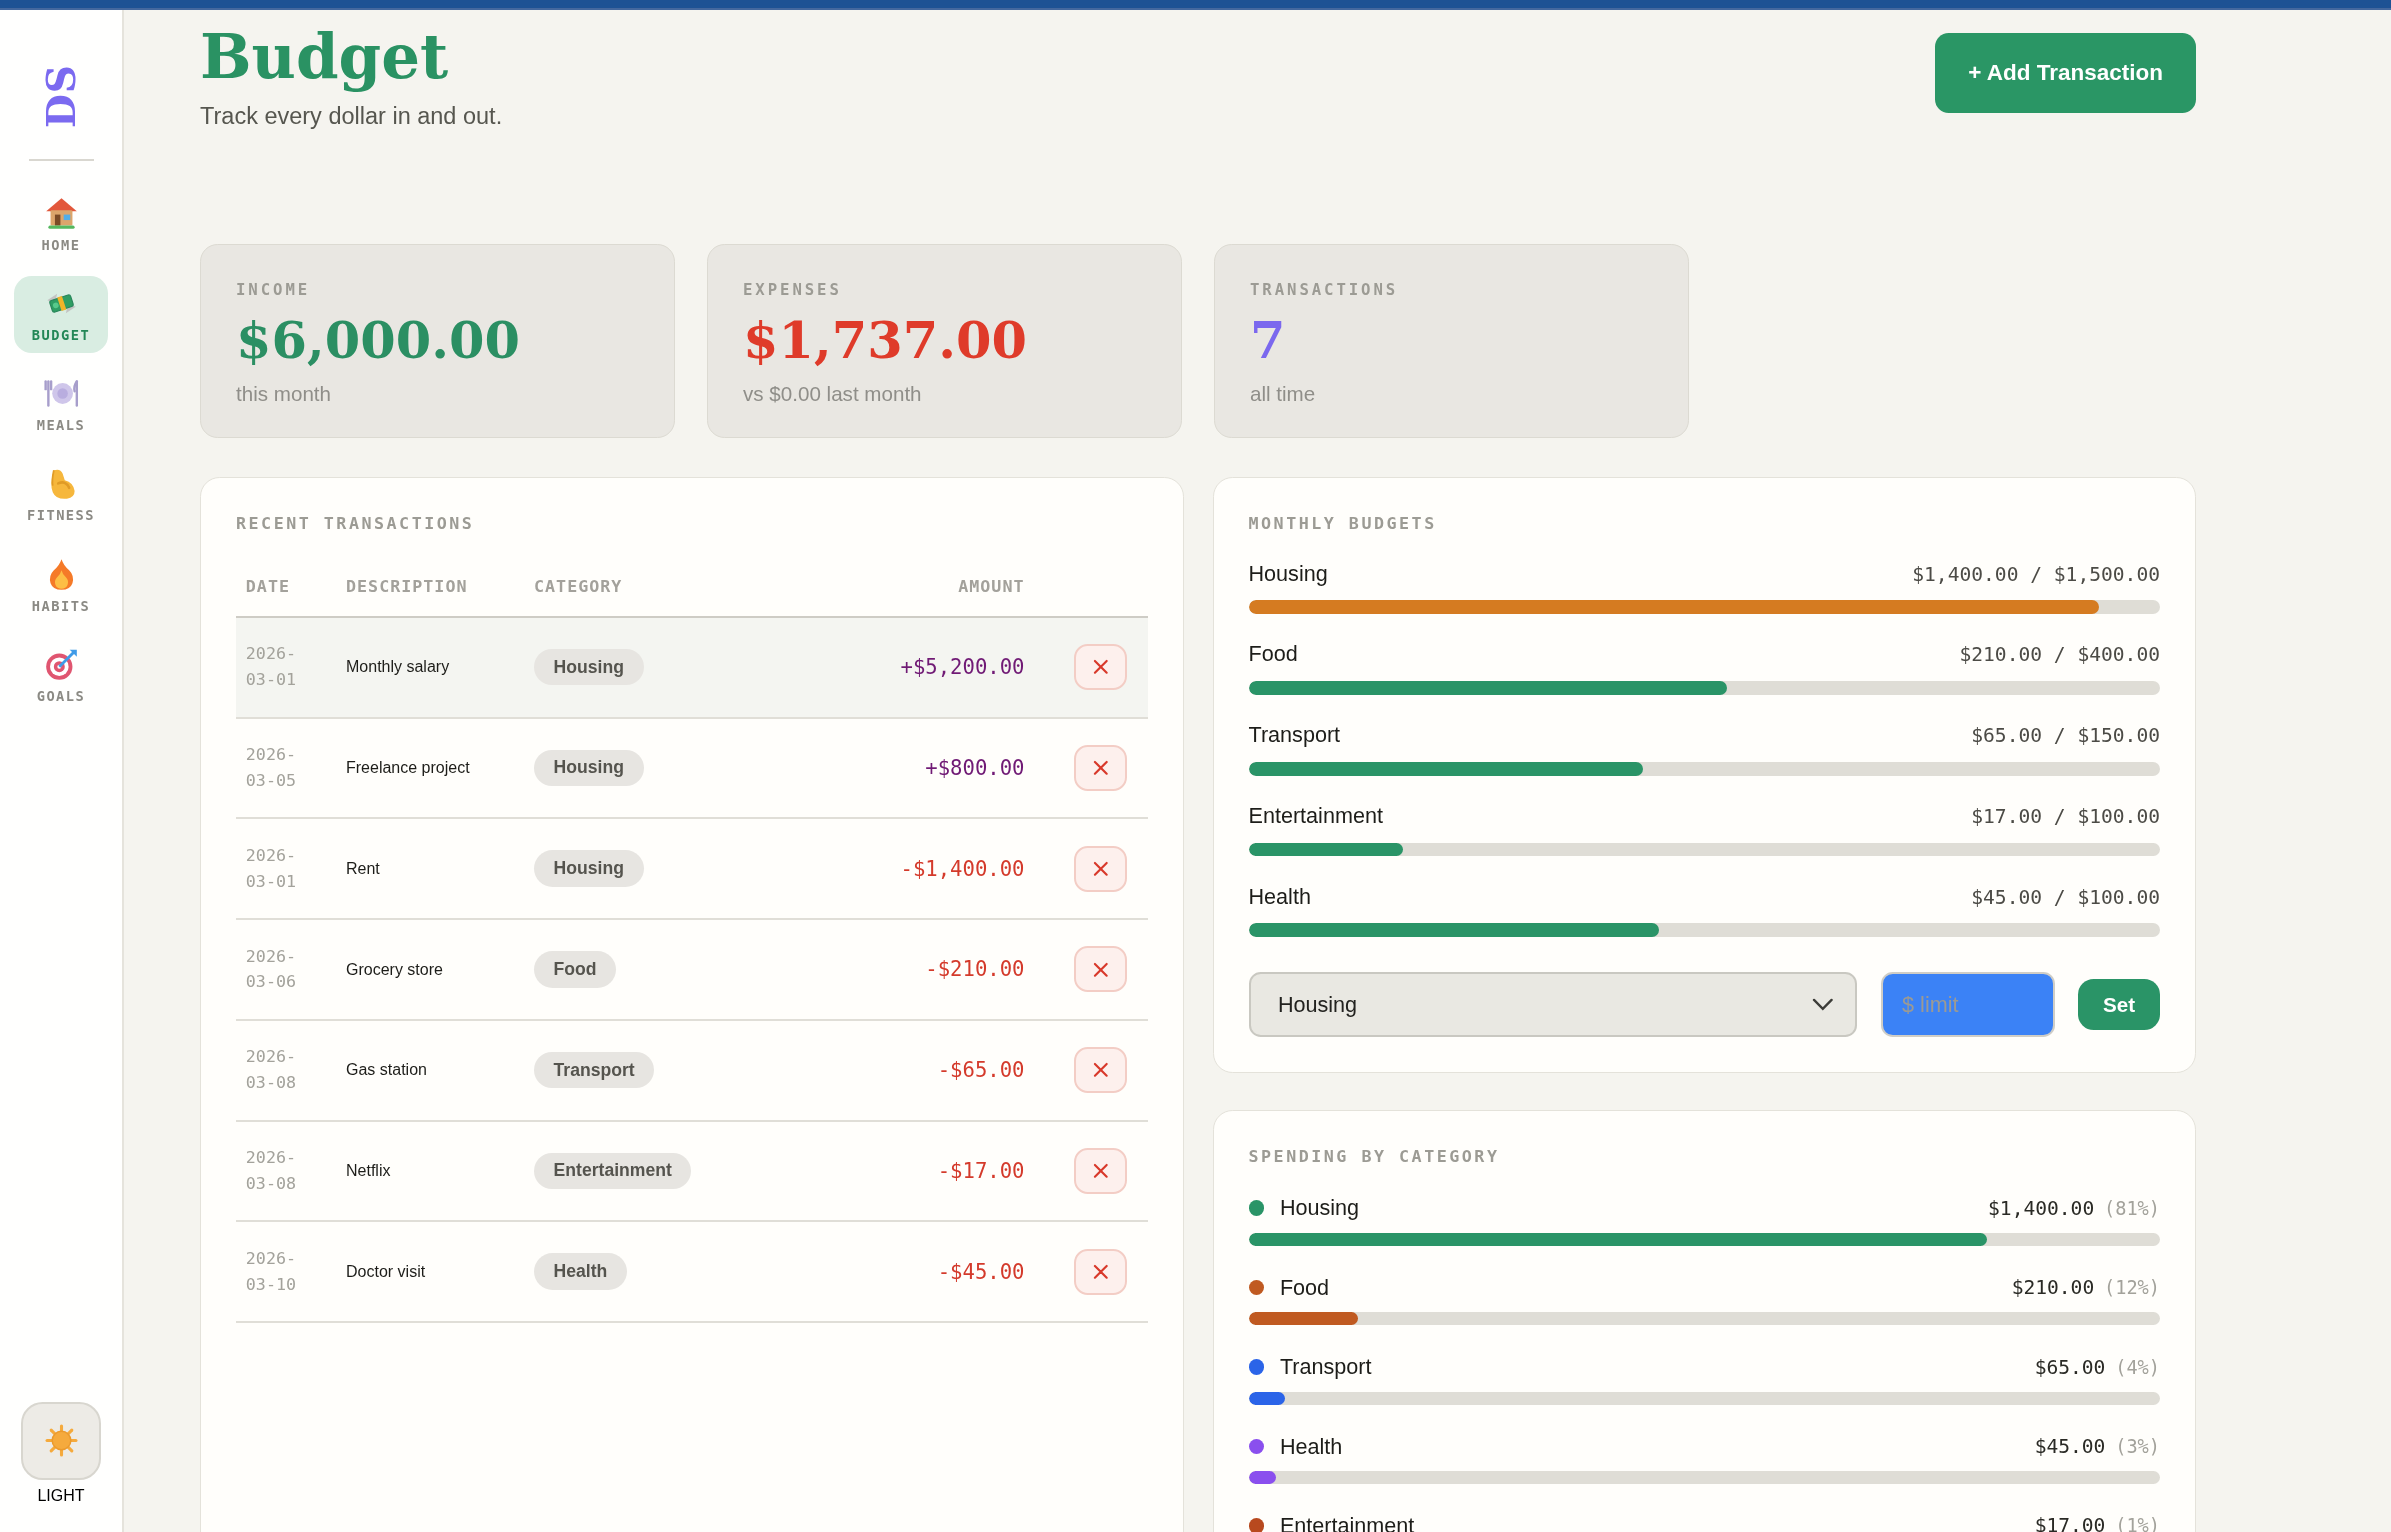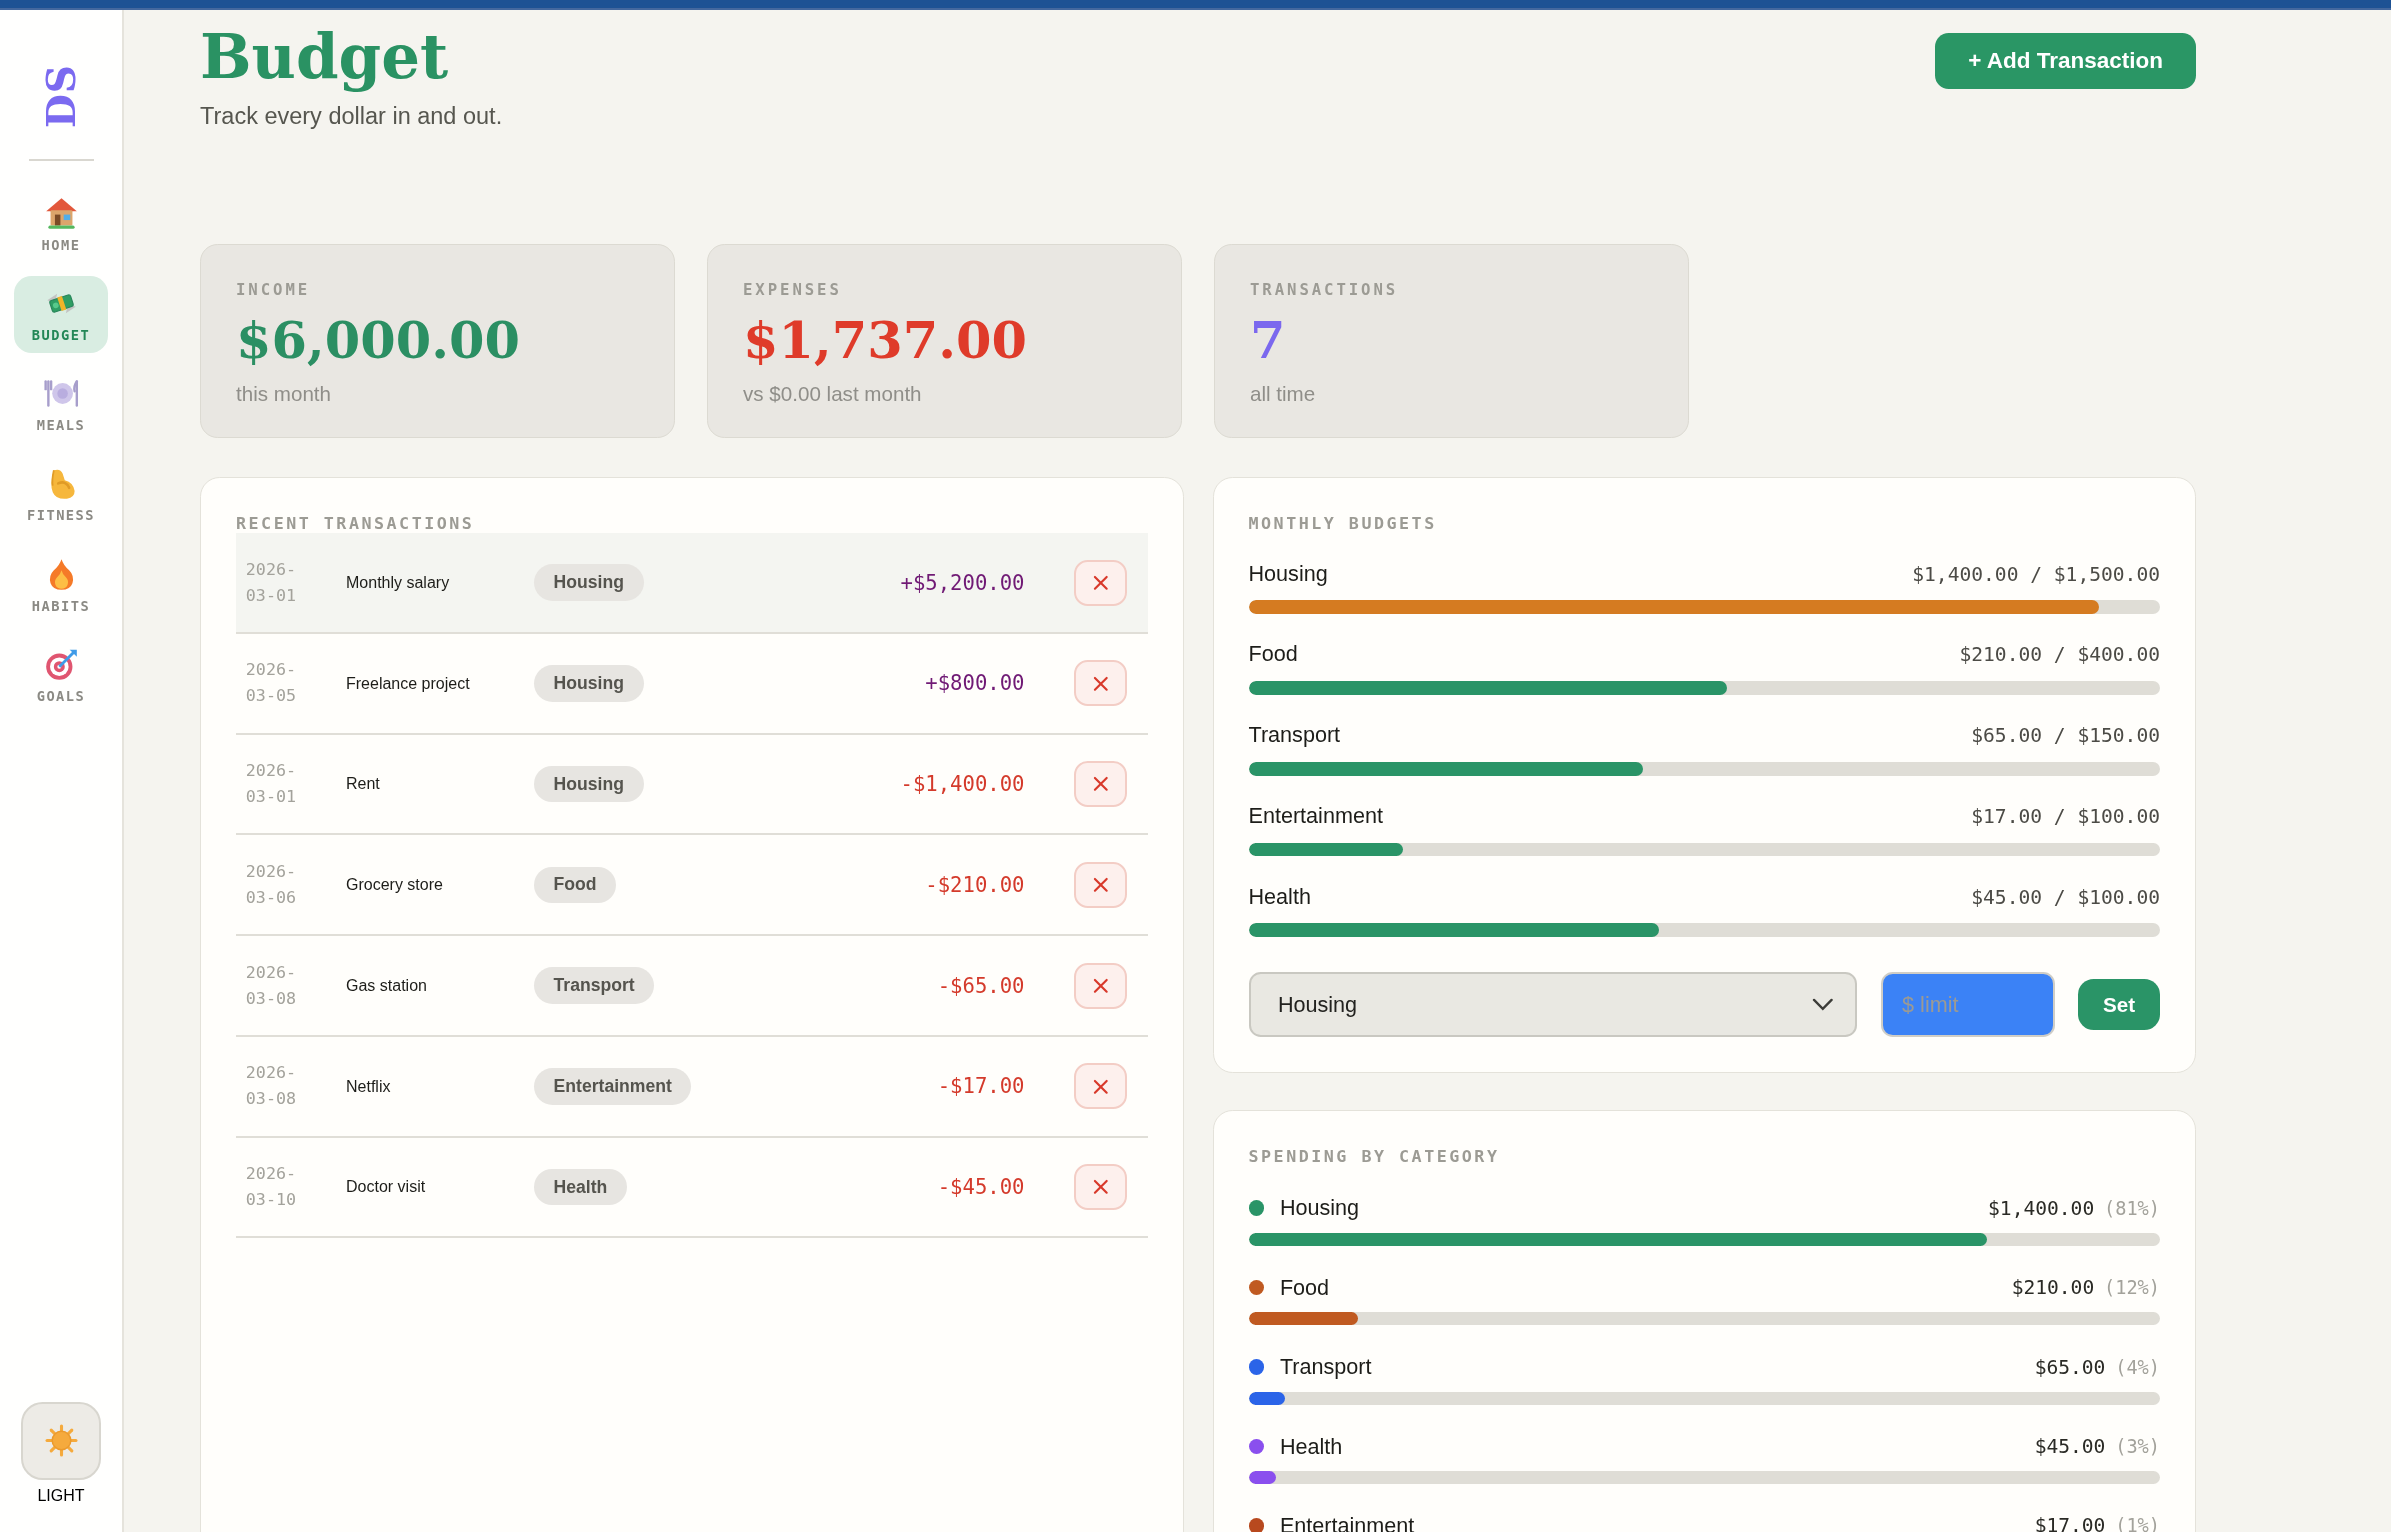--- a/index.html
+++ b/index.html
@@ -28,21 +28,21 @@
   .nav-item.active .nav-label{color:#238757}
   .nav-icon{width:35px;height:35px;display:block}
   .theme-toggle{position:absolute;bottom:27.4px;left:50%;transform:translateX(-50%);display:flex;flex-direction:column;align-items:center;gap:7.8px;cursor:pointer}
   .theme-box{width:80px;height:78px;background:#edebe6;border:2px solid #d8d6cf;border-radius:21.6px;display:flex;align-items:center;justify-content:center}
 
   
   .main{flex:1;padding:15.7px 196px 0 76px;min-width:0}
   .header-row{display:flex;justify-content:space-between;align-items:flex-start}
   .page-title{font-family:var(--serif);font-weight:bold;font-size:61px;color:#2a9263;line-height:1.05}
   .page-subtitle{font-size:23.5px;color:#56564f;margin-top:13.7px}
-  .add-btn{background:#2a9665;color:#fff;border:none;border-radius:13.7px;font-family:var(--sans);font-weight:bold;font-size:22.5px;padding:12px 33px;height:56px;margin-top:7.8px;cursor:pointer}
+  .add-btn{background:#2a9665;color:#fff;border:none;border-radius:13.7px;font-family:var(--sans);font-weight:bold;font-size:22.5px;padding:12px 33px;height:80px;margin-top:7.8px;cursor:pointer}
 
   .stats{display:grid;grid-template-columns:repeat(4,1fr);gap:32px;margin-top:114px}
   .stat-card{background:var(--card);border:1px solid var(--card-border);border-radius:17.6px;height:194px;padding:35px 35px 0}
   .stat-label{font-family:var(--mono);font-weight:bold;font-size:15.7px;letter-spacing:2.9px;color:var(--muted)}
   .stat-value{font-family:var(--serif);font-weight:bold;font-size:51px;margin-top:15.7px;line-height:1}
   .stat-value.green{color:var(--green-text)} .stat-value.red{color:var(--red)} .stat-value.purple{color:var(--purple)}
   .stat-sub{font-size:20.6px;color:#8f8e89;margin-top:15.7px}
 
   .panels{display:grid;grid-template-columns:1fr 1fr;gap:29px;margin-top:39px;align-items:start}
   .panel{background:var(--panel);border:1px solid var(--panel-border);border-radius:19.6px;padding:35px}
@@ -201,20 +201,27 @@
         <div class="stat-label">TRANSACTIONS</div>
         <div class="stat-value purple">7</div>
         <div class="stat-sub">all time</div>
       </div>
     </div>
 
     <div class="panels">
 
       <section class="panel tx-panel">
         <div class="panel-title">RECENT TRANSACTIONS</div>
+        <div class="tx-head">
+          <span class="tx-col" style="padding-left:9.8px">DATE</span>
+          <span class="tx-col">DESCRIPTION</span>
+          <span class="tx-col">CATEGORY</span>
+          <span class="tx-col amount">AMOUNT</span>
+          <span></span>
+        </div>
         <div>
 
             <div class="tx-row highlight">
               <span class="tx-date">2026-03-01</span>
               <span class="tx-desc">Monthly salary</span>
               <span class="tx-pill">Housing</span>
               <span class="tx-amount income">+$5,200.00</span>
               <button class="tx-del">
                 <svg width="19.6" height="19.6" viewBox="0 0 20 20">
                   <path d="M4 4 L16 16 M16 4 L4 16" stroke="#d8392b" stroke-width="2.2" stroke-linecap="round" fill="none"></path>

